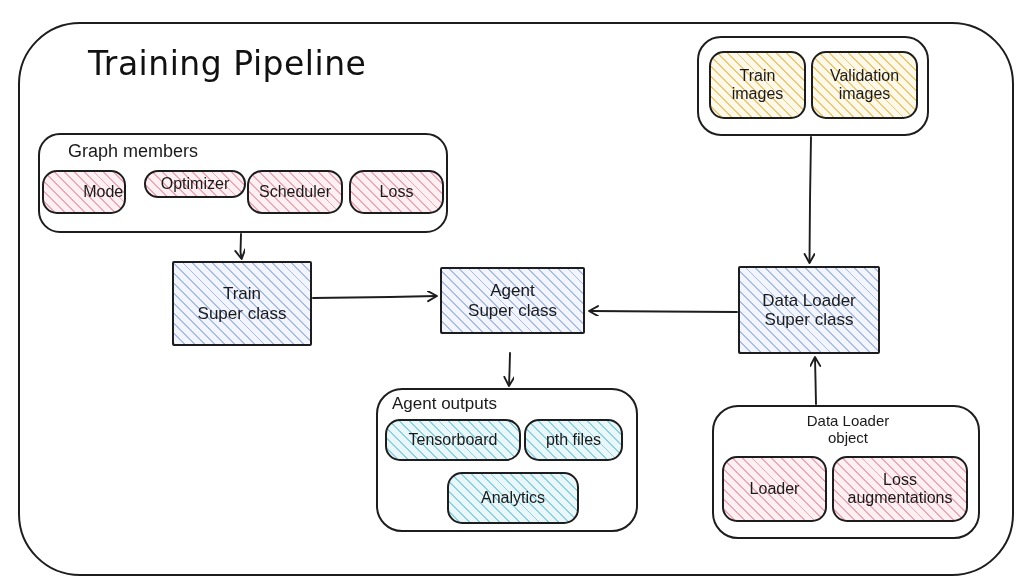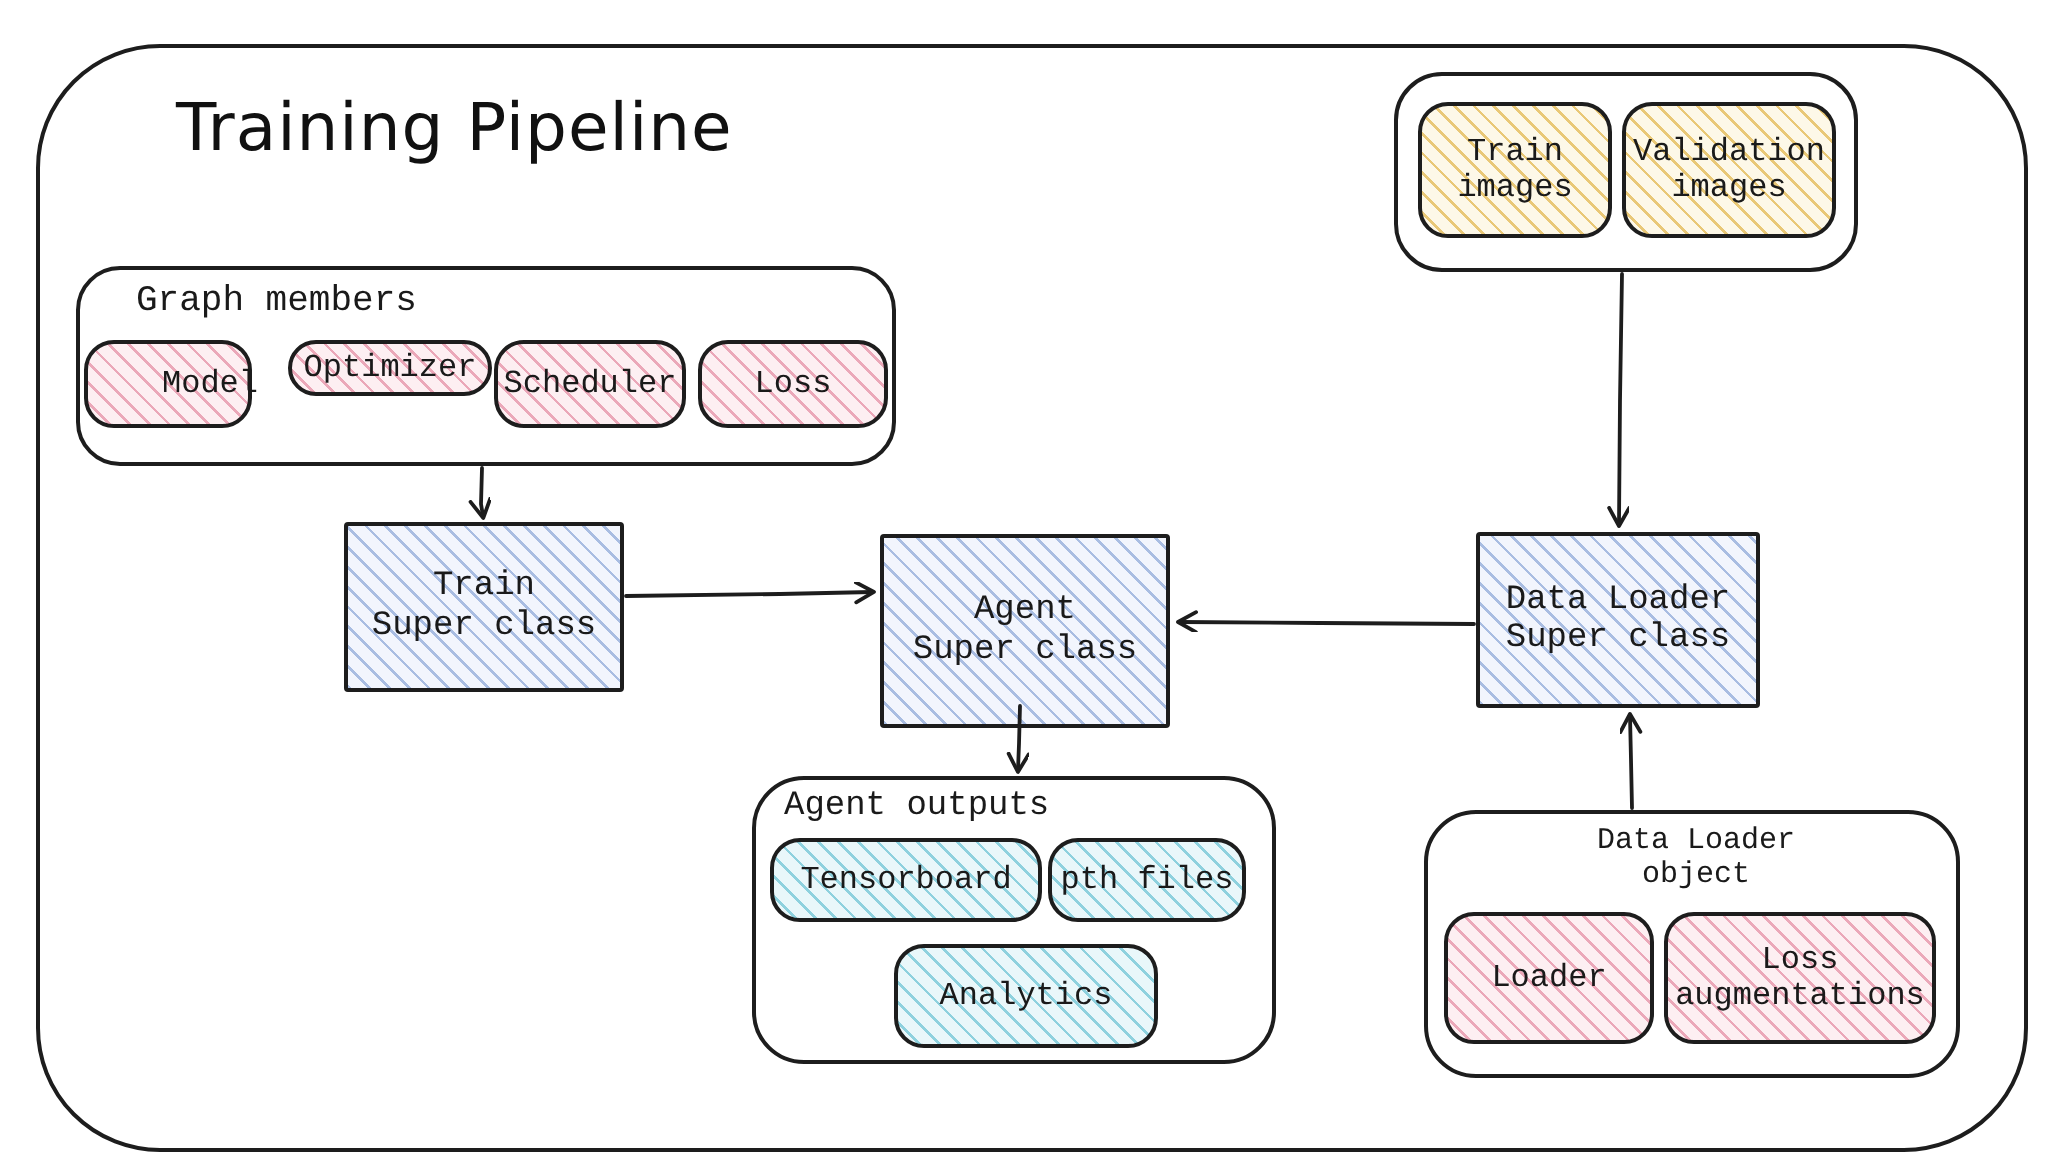--- a/index.html
+++ b/index.html
@@ -108,21 +108,21 @@
     position: absolute;
     left: 88px;
     top: 44px;
     font-size: 33px;
     color: #111111;
     letter-spacing: 0.5px;
   }
 
   
   .hand {
-    font-family: Liberation Mono, monospace;
+    font-family: Liberation Sans, sans-serif;
     font-weight: 400;
   }
   .hand-title {
     font-family: "DejaVu Sans", sans-serif;
     font-weight: 400;
   }
 </style>
 </head>
 <body>
 
@@ -142,21 +142,21 @@
 
   <div class="group" style="left:697px; top:36px; width:232px; height:100px; border-radius:24px;"></div>
   <div class="box round hatch-yellow hand" style="left:709px; top:51px; width:97px; height:68px; font-size:16px;">Train
 images</div>
   <div class="box round hatch-yellow hand" style="left:811px; top:51px; width:107px; height:68px; font-size:16px;">Validation
 images</div>
 
   <div class="box sharp hatch-blue hand" style="left:172px; top:261px; width:140px; height:85px; font-size:17px;">Train
 Super class</div>
 
-  <div class="box sharp hatch-blue hand" style="left:440px; top:267px; width:145px; height:97px; font-size:17px;">Agent
+  <div class="box sharp hatch-blue hand" style="left:440px; top:267px; width:145px; height:67px; font-size:17px;">Agent
 Super class</div>
 
   <div class="box sharp hatch-blue hand" style="left:738px; top:266px; width:142px; height:88px; font-size:17px;">Data Loader
 Super class</div>
 
   <div class="group" style="left:376px; top:388px; width:262px; height:144px; border-radius:26px;">
     <div class="group-title hand" style="left:14px; top:5px; font-size:17px;">Agent outputs</div>
   </div>
   <div class="box round hatch-teal hand" style="left:385px; top:419px; width:136px; height:42px; font-size:16px;">Tensorboard</div>
   <div class="box round hatch-teal hand" style="left:524px; top:419px; width:99px; height:42px; font-size:16px;">pth files</div>

